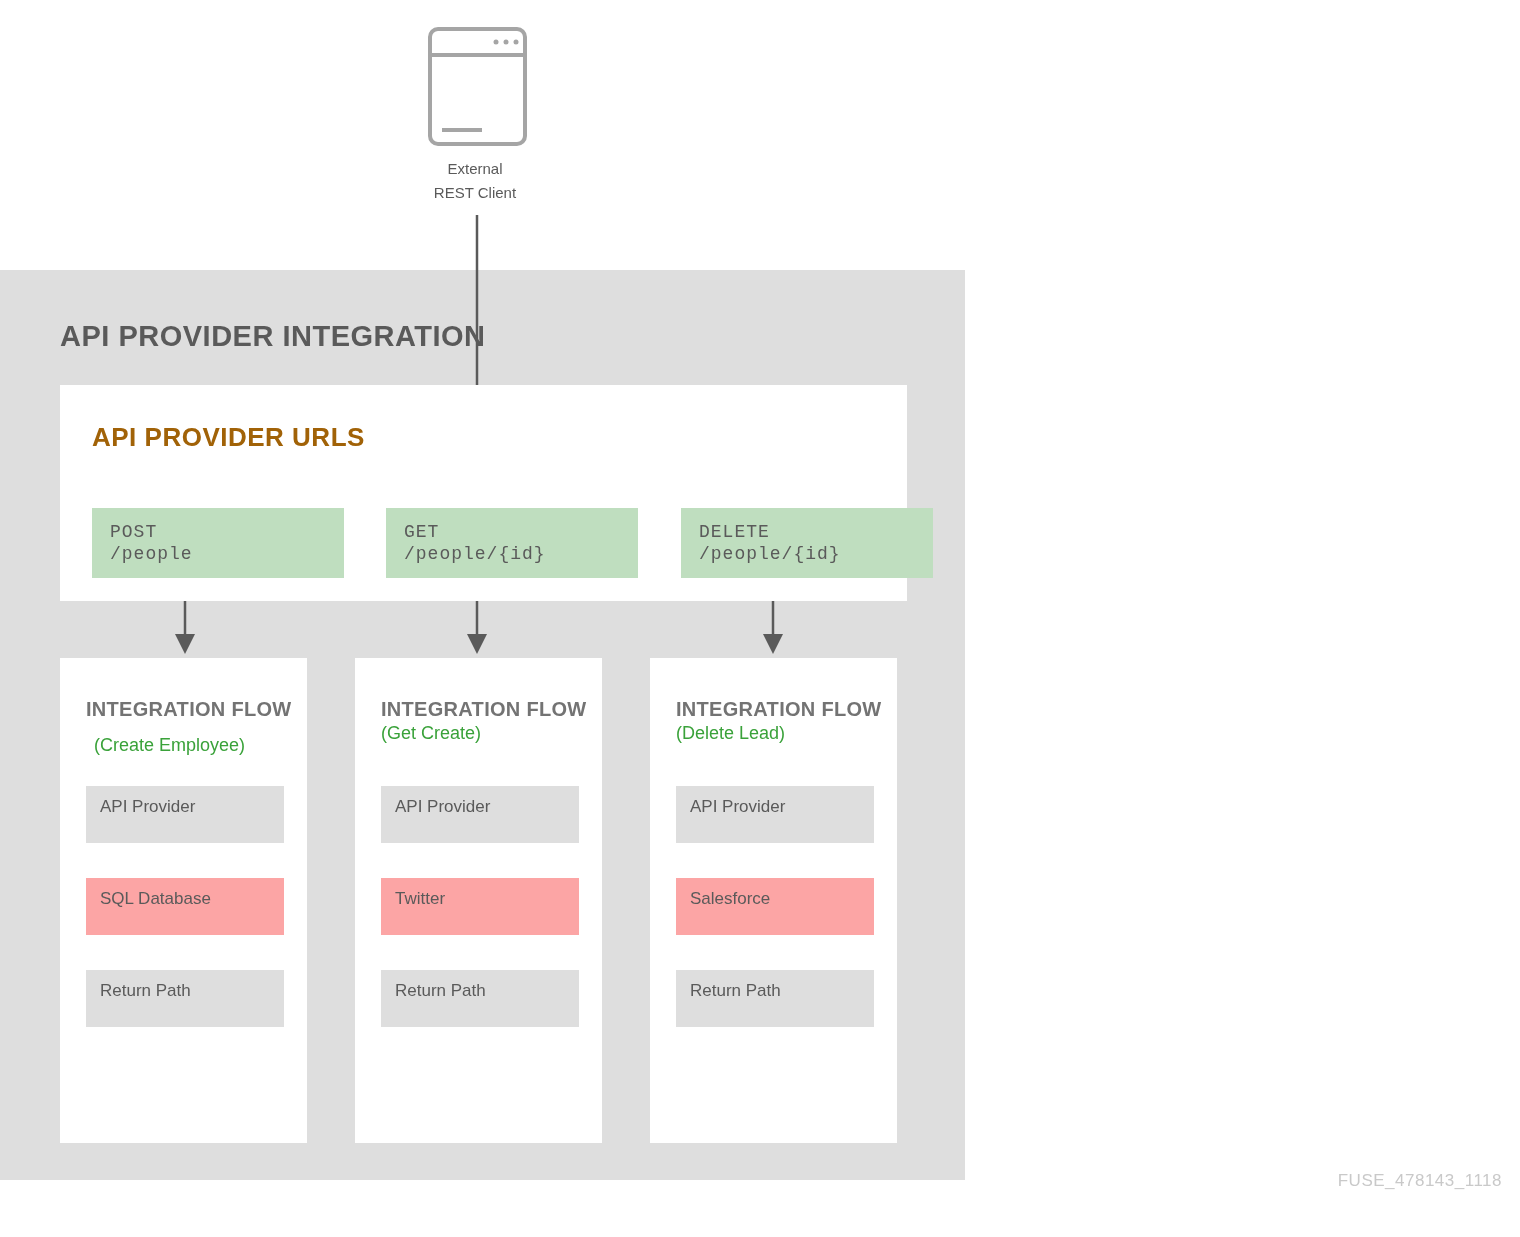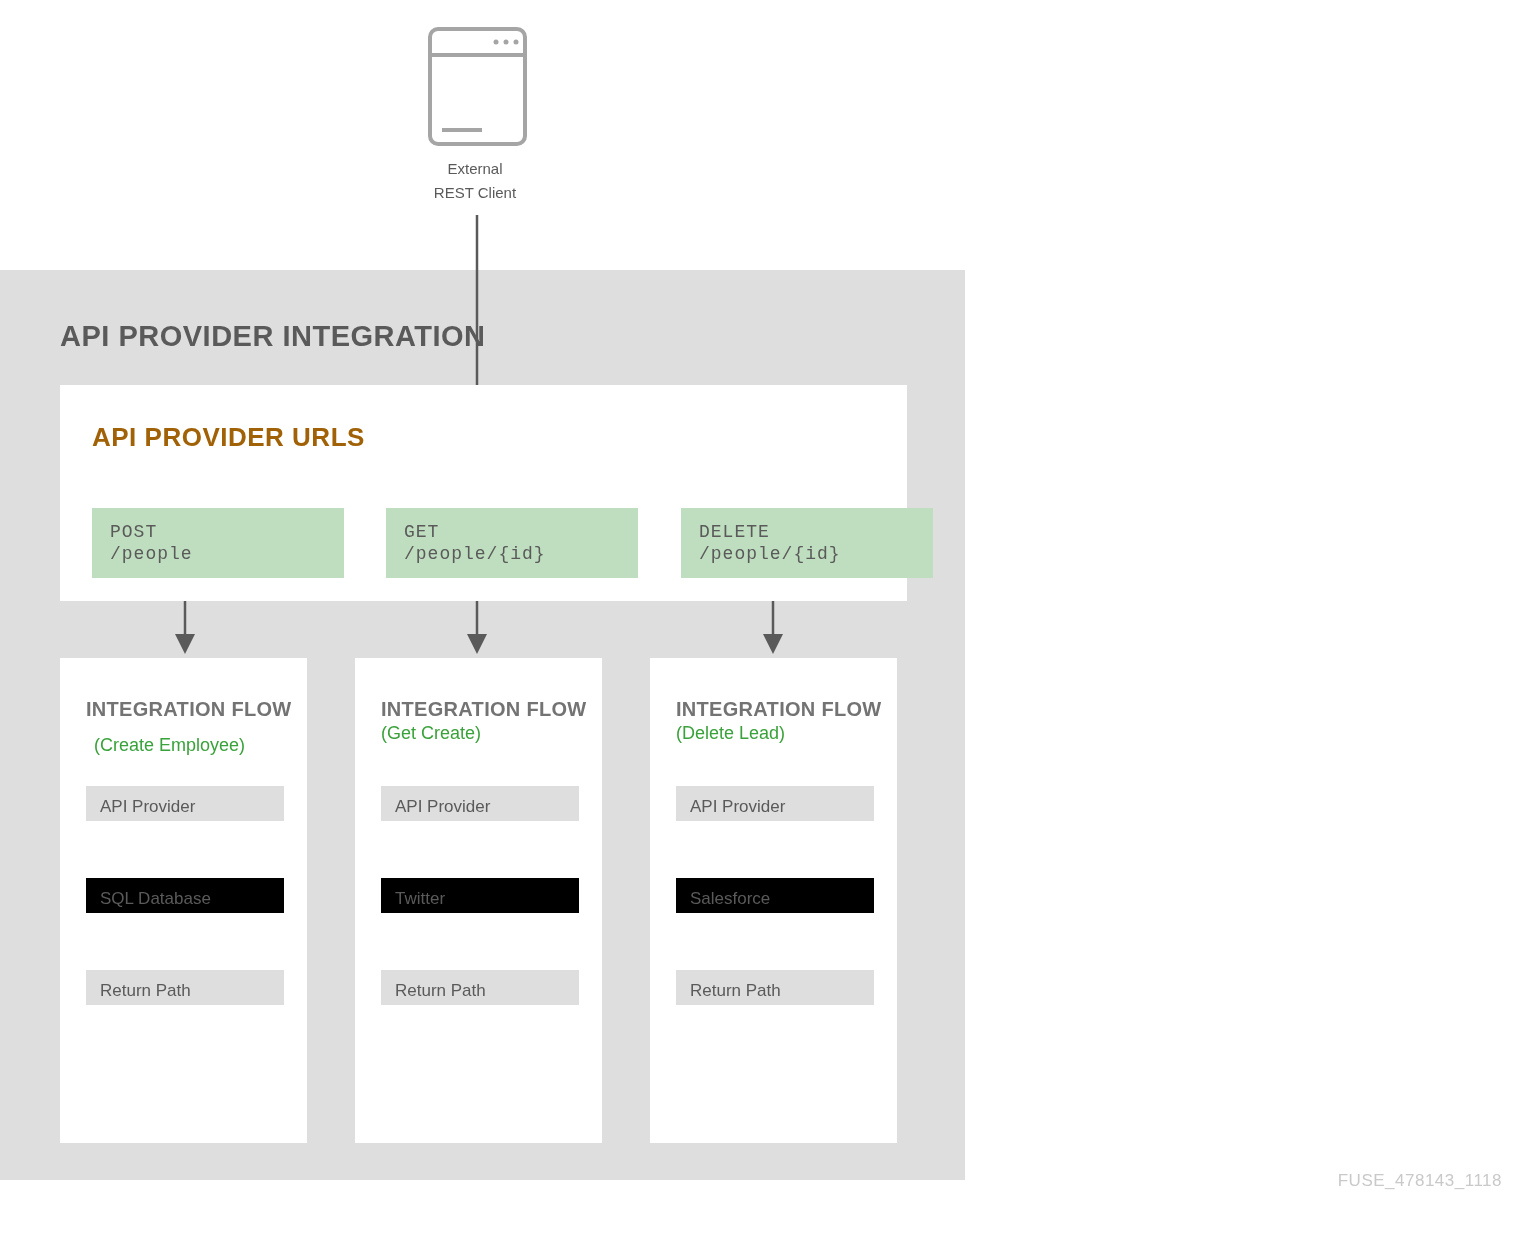--- a/index.html
+++ b/index.html
@@ -69,28 +69,28 @@
   }
   .flow-sub{
     position:absolute;
     top:723px;
     font-size:18px;
     font-weight:400;
     color:#3aa23a;
   }
   .step{
     position:absolute;
-    width:198px; height:35px;
+    width:198px; height:57px;
     box-sizing:border-box;
     padding:11px 14px 0 14px;
     font-size:17px;
     color:#5a5a5a;
   }
   .step.gray{ background:#dedede; }
-  .step.green{ background:#000000; }
+  .step.green{ background:#fca5a5; }
   .ext-label{
     position:absolute;
     left:400px; top:157px;
     width:150px;
     text-align:center;
     font-size:15px;
     line-height:24px;
     color:#5a5a5a;
   }
   .footer-id{

